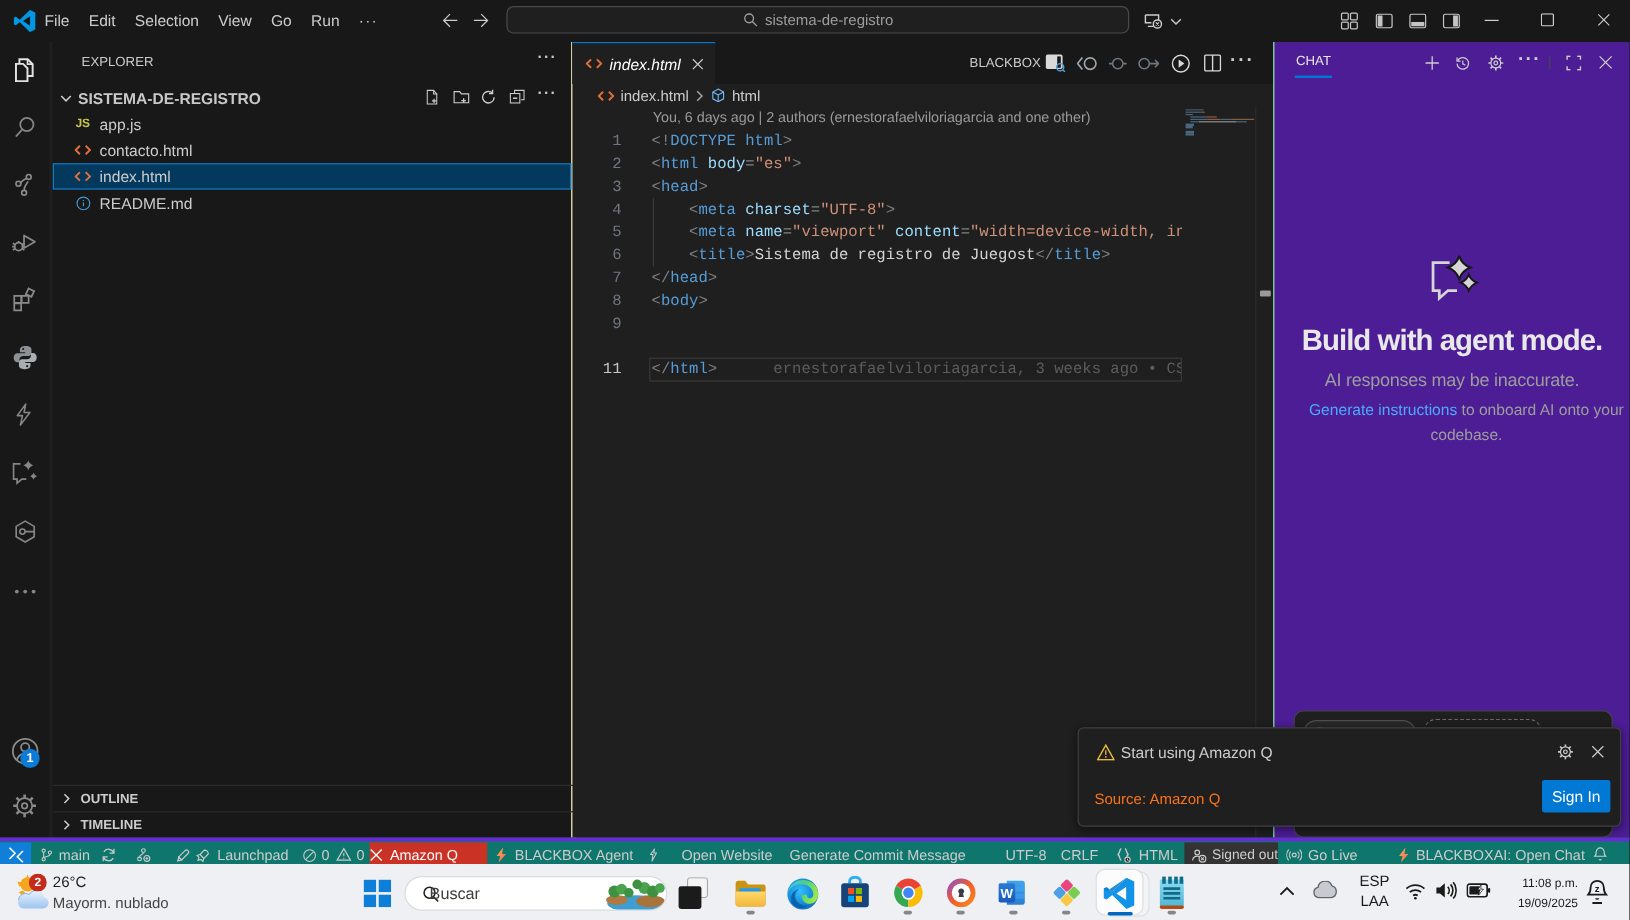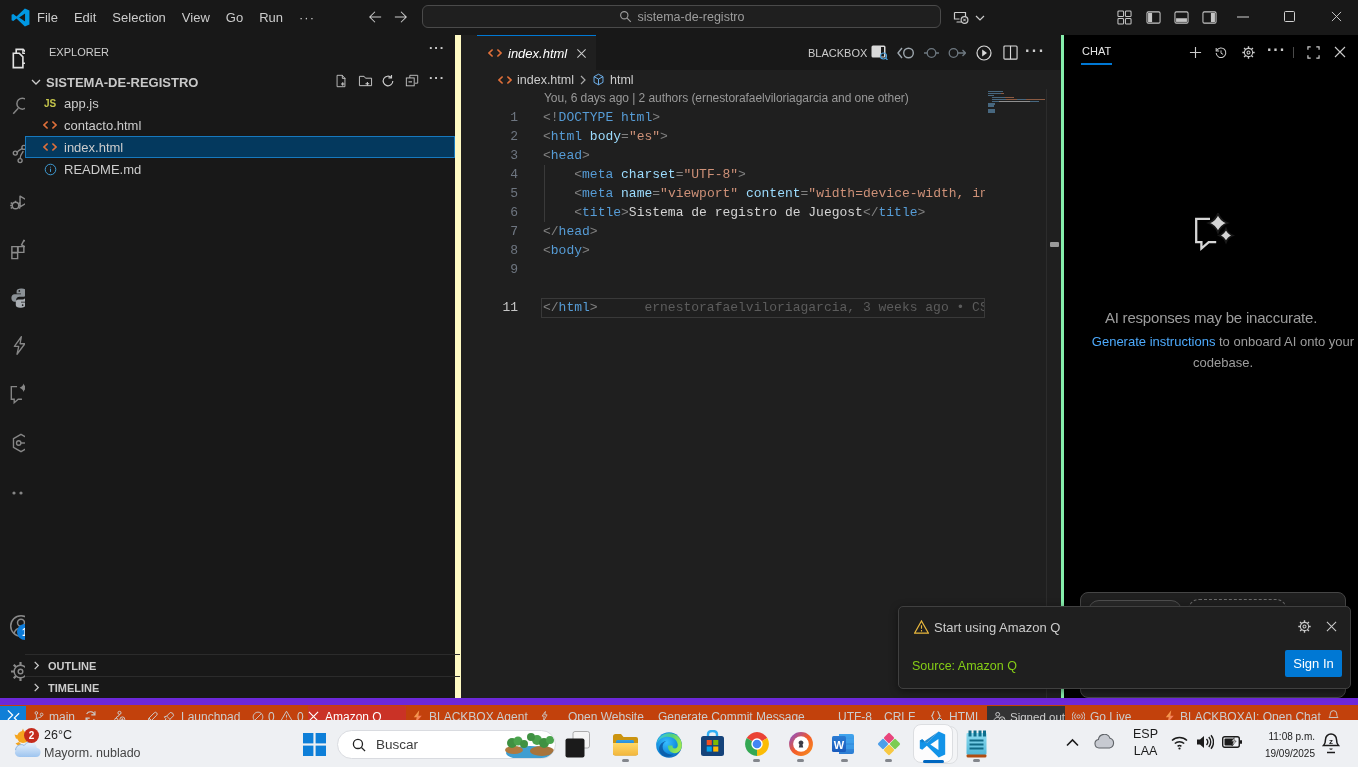--- a/index.html
+++ b/index.html
@@ -14,47 +14,47 @@
 #titlebar { position:absolute; left:0; top:0; width:1358px; height:35px; background:#181818; }
 #titlebar .menus { position:absolute; left:29px; top:0; height:34px; display:flex; align-items:center; font-size:13px; color:#cccccc; }
 #titlebar .menus span { padding:0 8px; }
 #cmdcenter { position:absolute; left:422px; top:5px; width:519px; height:23px; background:#1f1f1f; border:1px solid #4a4a4a; border-radius:6px; display:flex; align-items:center; justify-content:center; color:#9d9d9d; font-size:12.5px; }
 
 
 #activitybar { position:absolute; left:0; top:35px; width:41px; height:663px; background:#181818; }
 .abicon { position:absolute; left:0; width:41px; height:41px; display:flex; align-items:center; justify-content:center; }
 
 
-#sidebar { position:absolute; left:25px; top:35px; width:436px; height:663px; background:#181818; border-right:6px solid #fef9c3; font-size:13px; }
+#sidebar { position:absolute; left:44px; top:35px; width:436px; height:663px; background:#181818; border-right:4px solid #fef9c3; font-size:13px; }
 .row { position:absolute; left:0; width:100%; height:22px; display:flex; align-items:center; font-size:13px; color:#cccccc; }
 .row .ficon { width:16px; margin-left:17px; margin-right:6px; text-align:center; flex:none; }
 .row.sel { background:#04395e; outline:1px solid #1779be; outline-offset:-1px; }
 .js-ic { color:#c5c54b; font-weight:bold; font-size:10px; }
 .sect { position:absolute; left:0; width:435px; height:22px; border-top:1px solid #2b2b2b; font-size:11px; font-weight:bold; color:#cccccc; display:flex; align-items:center; }
 
 
 #editor { position:absolute; left:477px; top:35px; width:584px; height:663px; background:#1f1f1f; }
 #tabbar { position:absolute; left:0; top:0; width:100%; height:35px; background:#181818; }
 #tab1 { position:absolute; left:0; top:0; width:119px; height:35px; background:#1f1f1f; border-top:1px solid #0078d4; display:flex; align-items:center; font-size:13px; color:#ffffff; }
 #breadcrumbs { position:absolute; left:0; top:35px; width:100%; height:19px; display:flex; align-items:center; font-size:12.5px; color:#a9a9a9; }
 #codearea { position:absolute; left:0; top:54px; width:508px; height:609px; overflow:hidden; font-family:"Liberation Mono", monospace; font-size:13px; line-height:19px; }
 .cl { position:absolute; left:0; width:100%; height:19px; white-space:pre; }
 .lnum { position:absolute; left:0; width:41px; text-align:right; color:#6e7681; }
 .code { position:absolute; left:66px; }
 .p { color:#808080; } .t { color:#569cd6; } .a { color:#9cdcfe; } .s { color:#ce9178; } .x { color:#d4d4d4; }
 
 
-#chat { position:absolute; left:1061px; top:35px; width:297px; height:663px; background:#000000; border-left:3px solid #86efac; }
+#chat { position:absolute; left:1061px; top:35px; width:297px; height:663px; background:#4c1d95; border-left:1px solid #86efac; }
 #chattitle { font-size:24.5px; font-weight:bold; color:#e8e8e8; letter-spacing:-0.8px; }
 #chatsub { font-size:15px; color:#9d9d9d; letter-spacing:-0.2px; }
 #chatlink { font-size:13px; color:#9d9d9d; line-height:21px; }
 #chatlink a { color:#4daafc; }
 
 
-#statusbar { position:absolute; left:0; top:698px; width:1358px; height:22px; background:#c2410c; border-top:7px solid #6d28d9; font-size:12px; color:#cccccc; }
+#statusbar { position:absolute; left:0; top:698px; width:1358px; height:22px; background:#0f766e; border-top:3px solid #6d28d9; font-size:12px; color:#cccccc; }
 .sbitem { position:absolute; top:1px; height:21px; display:flex; align-items:center; }
 
 
 #taskbar { position:absolute; left:0; top:720px; width:1358px; height:47px; background:#eef0f3; }
 </style>
 </head>
 <body>
 
 <div id="titlebar">
   <svg class="abs" style="left:11px;top:8px;" width="19" height="19" viewBox="0 0 100 100">
@@ -383,20 +383,21 @@
     </svg>
   <svg class="abs" style="left:270px;top:11px;" width="12" height="12" viewBox="0 0 12 12" stroke="#ccc" stroke-width="1.1">
       <path d="M1 1l10 10M11 1L1 11"></path>
     </svg>
 
   <svg class="abs" style="left:129px;top:178px;" width="42" height="39" viewBox="0 0 42 39">
     <path d="M17 5.9H3.2v23.2h5.2v6.4l7.3-6.4h7.5" fill="none" stroke="#d5d5d5" stroke-width="2.3"></path>
     <path d="M25 0.6 Q27.6 7.4 34.4 10 Q27.6 12.6 25 19.4 Q22.4 12.6 15.6 10 Q22.4 7.4 25 0.6 Z" fill="#d5d5d5" stroke="#181818" stroke-width="1.8"></path>
     <path d="M33 15.8 Q34.9 20.7 39.8 22.6 Q34.9 24.5 33 29.4 Q31.1 24.5 26.2 22.6 Q31.1 20.7 33 15.8 Z" fill="#d5d5d5" stroke="#181818" stroke-width="1.6"></path>
   </svg>
+  <div class="abs" style="left:0;top:236px;width:100%;text-align:center;" id="chattitle">Build with agent mode.</div>
   <div class="abs" style="left:0;top:274px;width:100%;text-align:center;" id="chatsub">AI responses may be inaccurate.</div>
   <div class="abs" style="left:12px;top:296px;width:100%;text-align:center;" id="chatlink"><a>Generate instructions</a> to onboard AI onto your<br>codebase.</div>
 
   <div class="abs" style="left:16px;top:557px;width:266px;height:106px;background:#1f1f1f;border:1px solid #454545;border-radius:8px;">
     <div class="abs" style="left:7px;top:7px;width:94px;height:22px;border:1px solid #4e4e4e;border-radius:11px;background:#282828;">
       <svg class="abs" style="left:6px;top:4px;" width="13" height="13" viewBox="0 0 16 16" fill="none" stroke="#7aa9d8" stroke-width="1.3">
           <circle cx="8" cy="8" r="6"></circle>
           <path d="M5 8.5l2 2 4-5" stroke="#7aa9d8"></path>
         </svg>
     </div>
@@ -503,21 +504,21 @@
     </svg>
   <div class="abs" style="left:35px;top:13px;font-size:13px;color:#cccccc;">Start using Amazon Q</div>
   <svg class="abs" style="left:398px;top:12px;" width="15" height="15" viewBox="0 0 16 16" fill="none" stroke="#ccc" stroke-width="1.1">
       <circle cx="8" cy="8" r="4.4"></circle>
       <circle cx="8" cy="8" r="1.6"></circle>
       <path d="M8 1.4v2.2M8 12.4v2.2M1.4 8h2.2M12.4 8h2.2M3.3 3.3l1.6 1.6M11.1 11.1l1.6 1.6M12.7 3.3l-1.6 1.6M4.9 11.1l-1.6 1.6" stroke-width="1.5"></path>
     </svg>
   <svg class="abs" style="left:427px;top:14px;" width="11" height="11" viewBox="0 0 12 12" stroke="#ccc" stroke-width="1.1">
       <path d="M1 1l10 10M11 1L1 11"></path>
     </svg>
-  <div class="abs" style="left:13px;top:52px;font-size:12.5px;color:#84cc16;">Source: Amazon Q</div>
+  <div class="abs" style="left:13px;top:52px;font-size:12.5px;color:#f97316;">Source: Amazon Q</div>
   <div class="abs cc" style="left:386px;top:43px;width:57px;height:27px;background:#0078d4;color:#fff;font-size:13px;border-radius:2px;">Sign In</div>
 </div>
 
 <div id="taskbar">
   <svg class="abs" style="left:11px;top:6px;" width="32" height="33" viewBox="0 0 32 33">
     <circle cx="12" cy="11" r="6" fill="#f5a51e"></circle>
     <path d="M12 2.5l1.3 3.7L12 9.5l-1.6-3zM3.5 8.5l3.9 1 .8 2.7-3.2.6zM20.3 7.2L17.8 10l-2.6-.8 1.2-3.2zM4.5 17.5l3.5-1.5 2 2-2.5 2z" fill="#f5a51e"></path>
     <path d="M4.5 24.2a5.6 5.6 0 015.6-5.6c1.2 0 2.2.3 3.1.9a6.8 6.8 0 015.9-3.4 6.8 6.8 0 016.7 5.6 4.7 4.7 0 01-1 9.3H9.1a4.7 4.7 0 01-4.6-6.8z" fill="url(#cloudg)"></path>
     <path d="M4.5 24.2a5.6 5.6 0 015.6-5.6c1.2 0 2.2.3 3.1.9 1.2-2 3.3-3.4 5.9-3.4" fill="none" stroke="#7ea9dd" stroke-width="0.8"></path>
     <defs>
@@ -536,21 +537,21 @@
       <rect x="12.6" y="0" width="10.4" height="10.4" fill="#0e7fd8"></rect>
       <rect x="0" y="12.6" width="10.4" height="10.4" fill="#0e7fd8"></rect>
       <rect x="12.6" y="12.6" width="10.4" height="10.4" fill="#0e7fd8"></rect>
     </svg>
 
   <div class="abs" style="left:337px;top:10px;width:219px;height:29px;background:#ffffff;border:1px solid #d9dbe0;border-radius:15px;overflow:hidden;">
     <svg class="abs" style="left:14px;top:7px;" width="14" height="14" viewBox="0 0 16 16" fill="none" stroke="#222" stroke-width="1.5">
         <circle cx="6.8" cy="6.8" r="5.2"></circle>
         <path d="M10.8 10.8L15 15"></path>
       </svg>
-    <div class="abs" style="left:38px;top:6px;font-size:13.5px;color:#3c3c3c;">Buscar</div>
+    <div class="abs" style="left:20px;top:6px;font-size:13.5px;color:#3c3c3c;">Buscar</div>
     <svg class="abs" style="left:166px;top:0px;" width="52" height="29" viewBox="0 0 52 29">
       <ellipse cx="26" cy="22" rx="24" ry="7" fill="#3f9ed1"></ellipse>
       <ellipse cx="10" cy="19" rx="9" ry="4" fill="#b0793f"></ellipse>
       <ellipse cx="38" cy="20" rx="12" ry="5" fill="#a8743c"></ellipse>
       <circle cx="8" cy="12" r="5" fill="#3f9142"></circle>
         <circle cx="14" cy="10" r="4.5" fill="#4aa34d"></circle>
         <circle cx="20" cy="13" r="4" fill="#3f9142"></circle>
       <circle cx="33" cy="9" r="5" fill="#4aa34d"></circle>
         <circle cx="40" cy="12" r="5" fill="#3f9142"></circle>
         <circle cx="46" cy="9" r="4" fill="#4aa34d"></circle>

